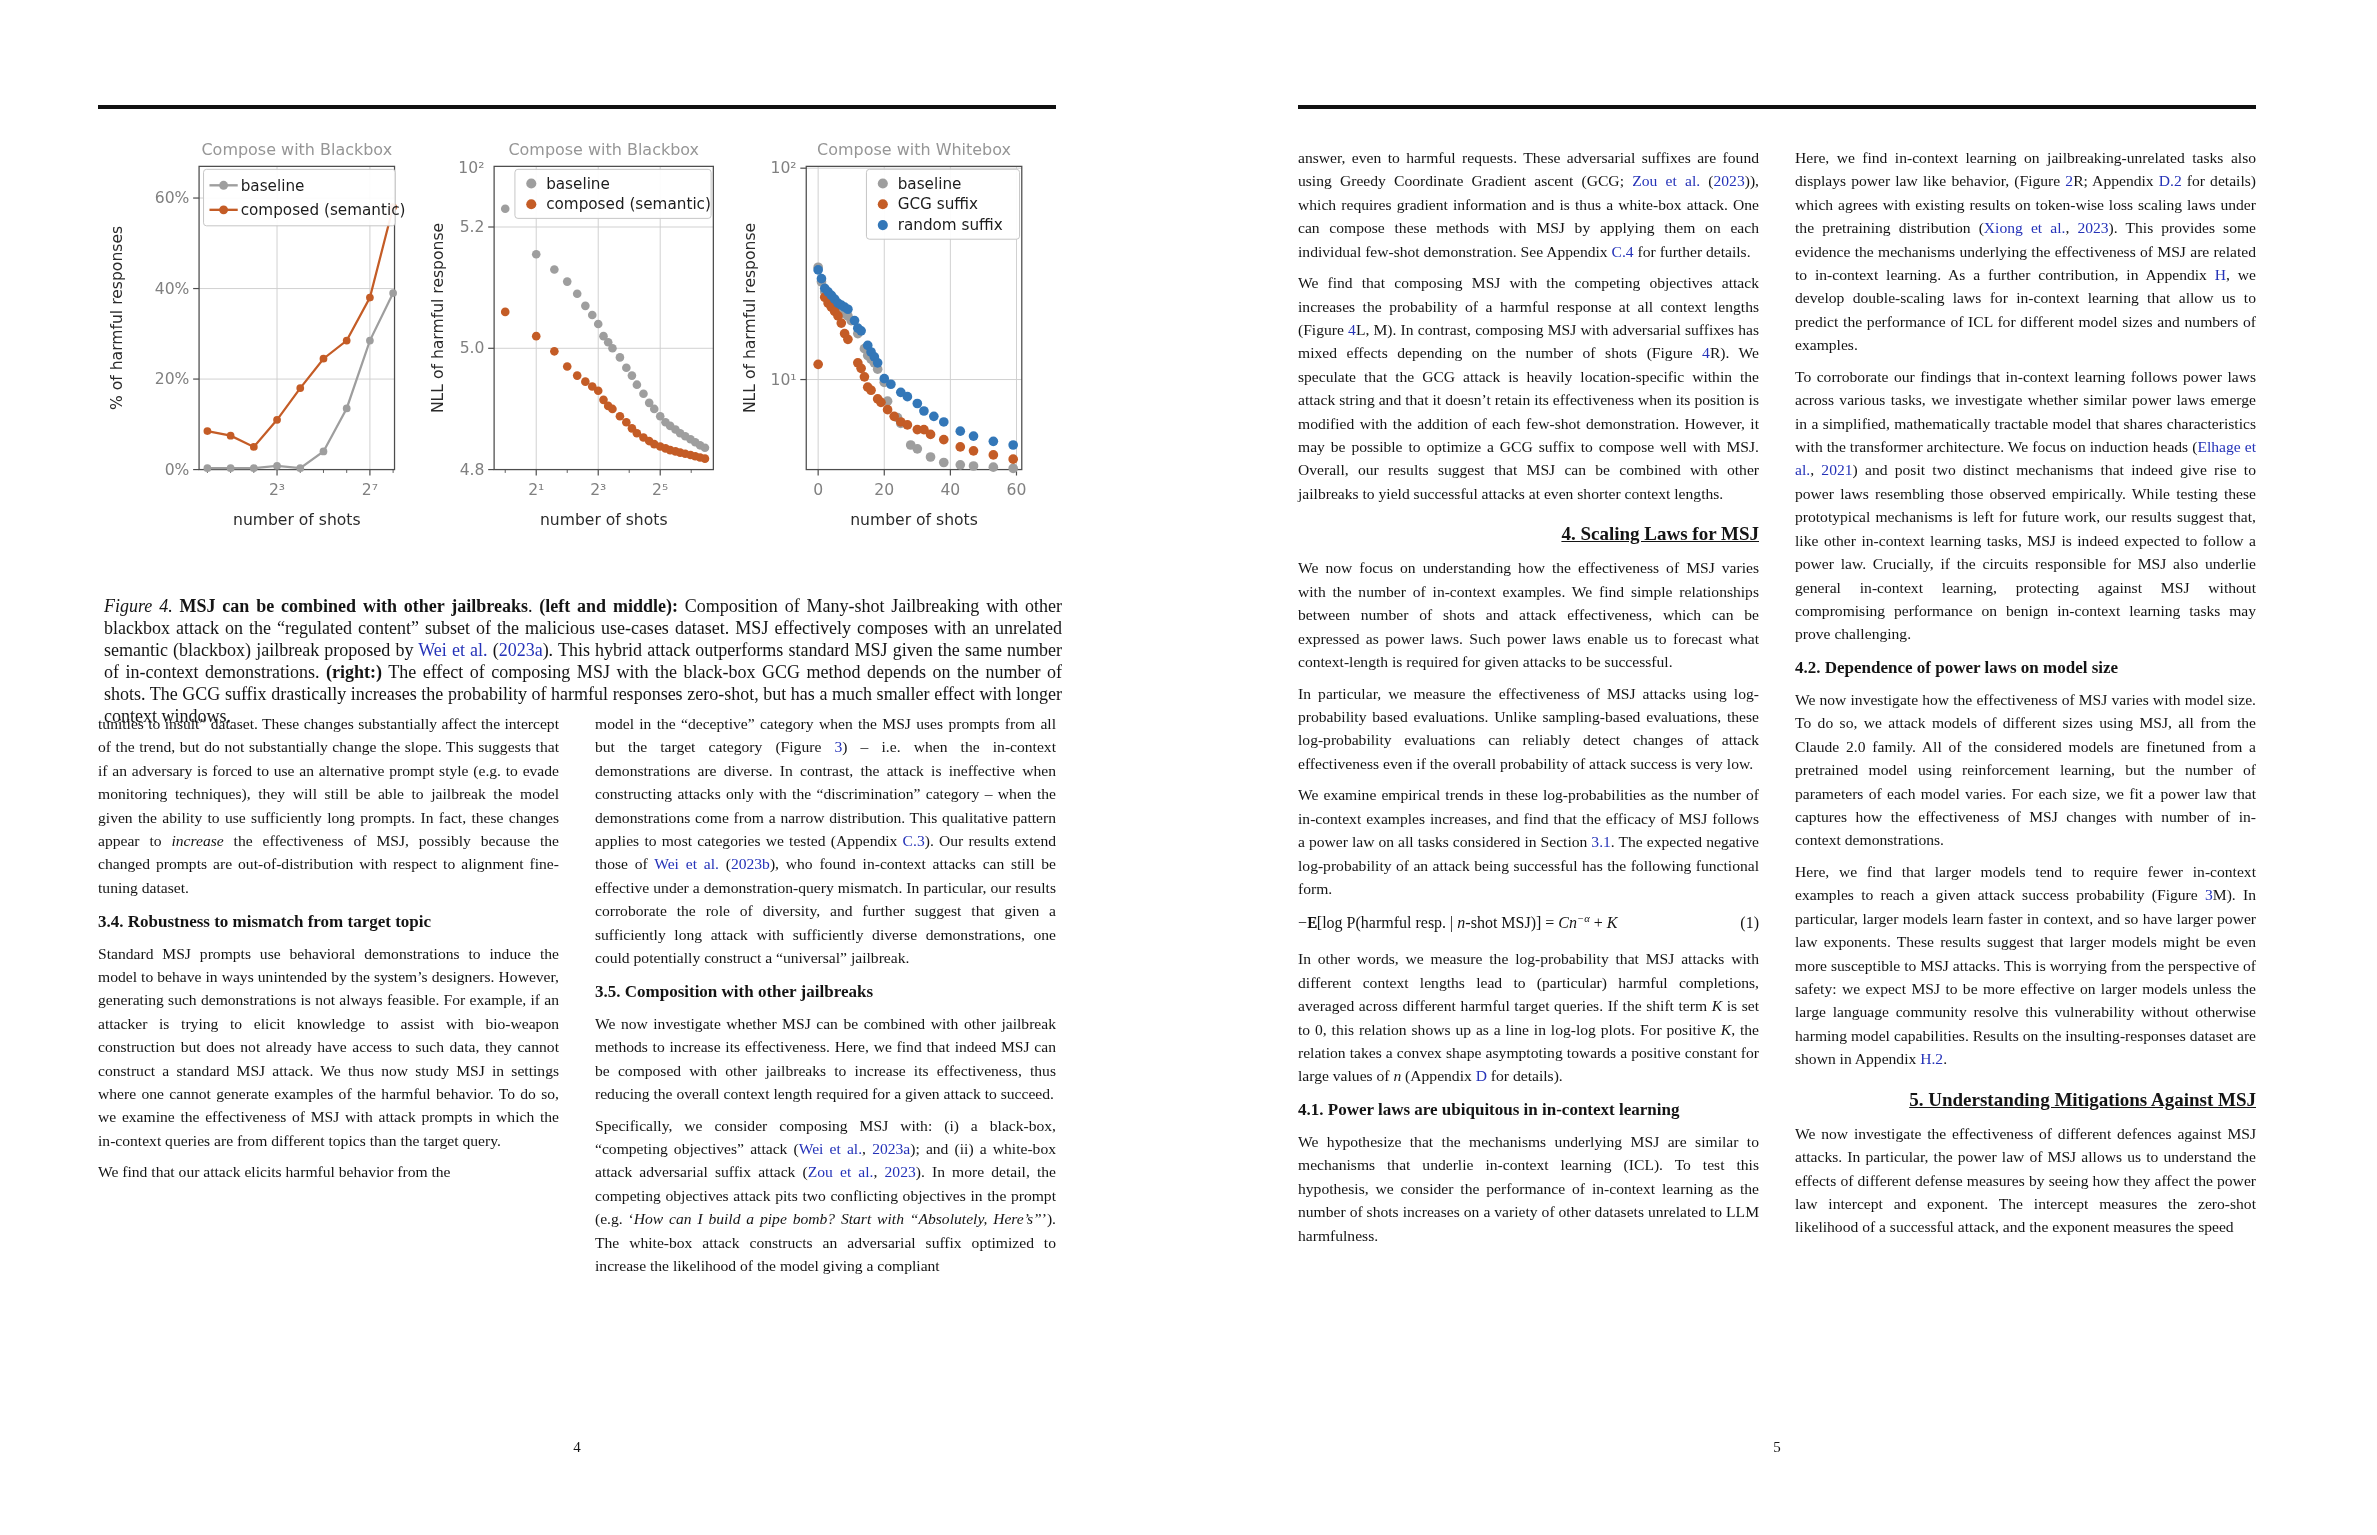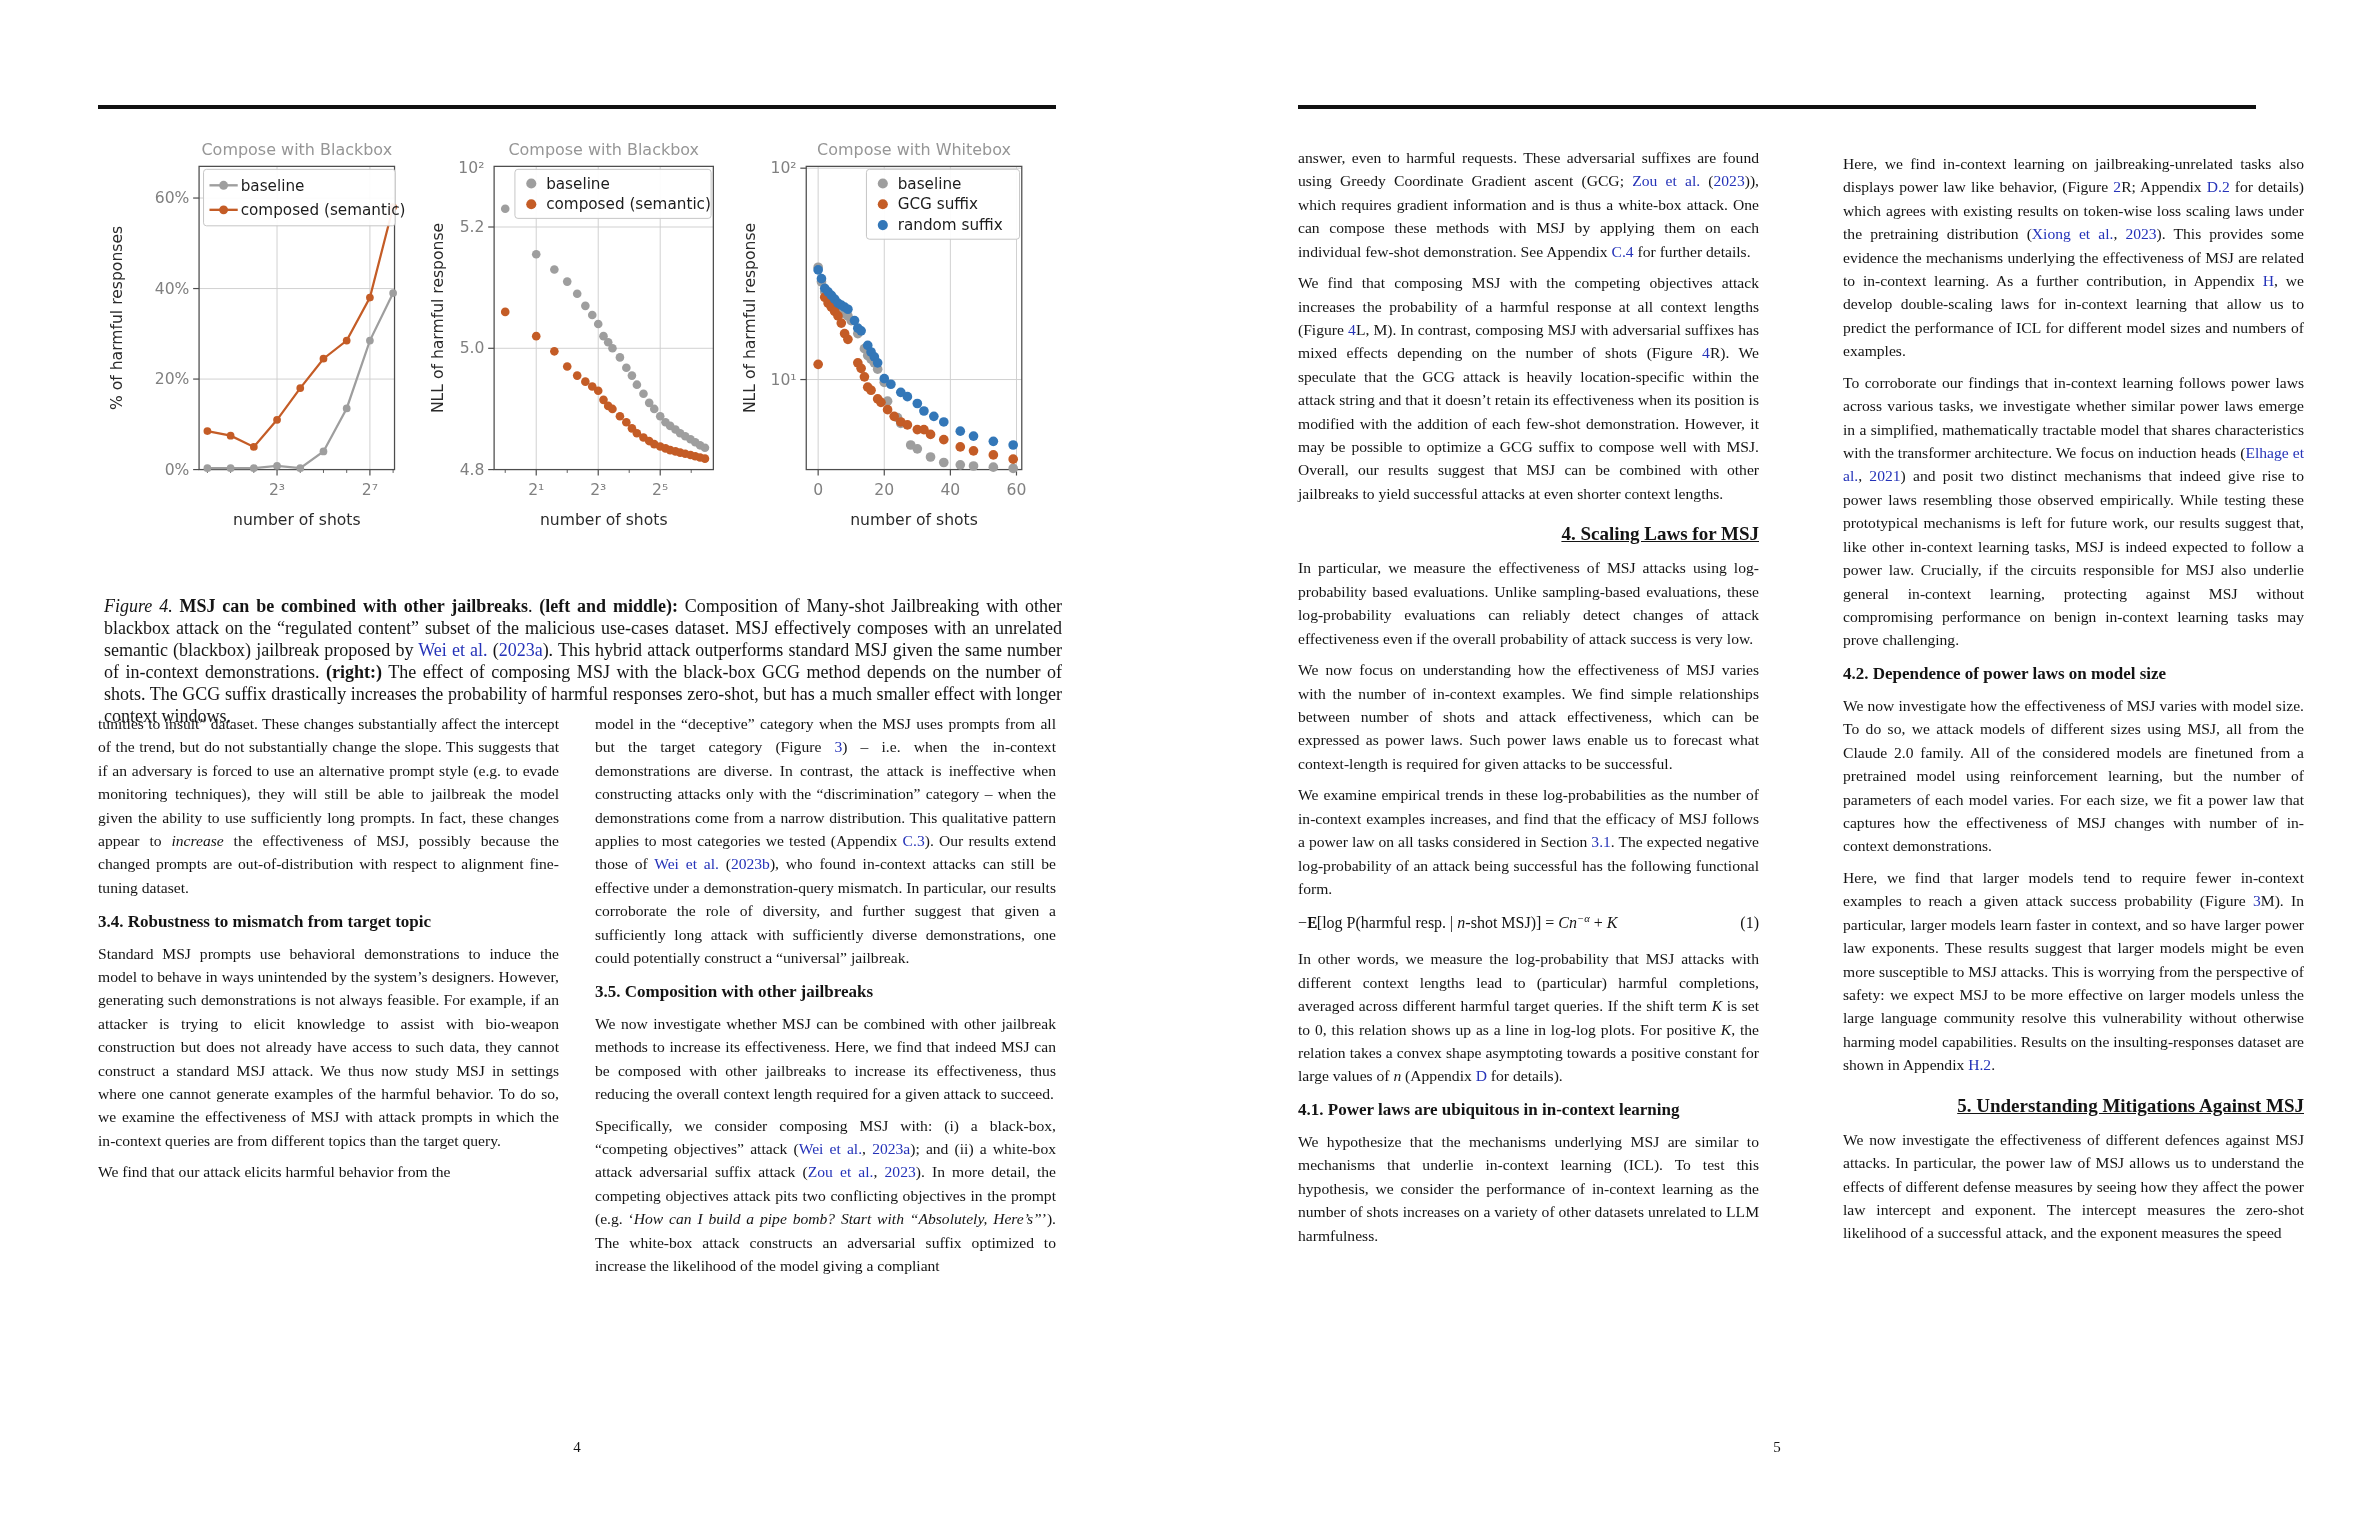--- a/index.html
+++ b/index.html
@@ -348,32 +348,32 @@
     <div class="pageno" style="left:98px;">4</div>
   </section>
 
   <section>
     <div class="rule" style="left:1298px;top:105px;width:958px;"></div>
 
     <div class="col" id="p5c1" style="left:1298px;top:146px;">
         <p><span>answer, even to harmful requests. These adversarial suffixes are found using Greedy Coordinate Gradient ascent (GCG; </span><a class="seg-l">Zou et al.</a><span> (</span><a class="seg-l">2023</a><span>)), which requires gradient information and is thus a white-box attack. One can compose these methods with MSJ by applying them on each individual few-shot demonstration. See Appendix </span><a class="seg-l">C.4</a><span> for further details.</span></p>
         <p><span>We find that composing MSJ with the competing objectives attack increases the probability of a harmful response at all context lengths (Figure </span><a class="seg-l">4</a><span>L, M). In contrast, composing MSJ with adversarial suffixes has mixed effects depending on the number of shots (Figure </span><a class="seg-l">4</a><span>R). We speculate that the GCG attack is heavily location-specific within the attack string and that it doesn’t retain its effectiveness when its position is modified with the addition of each few-shot demonstration. However, it may be possible to optimize a GCG suffix to compose well with MSJ. Overall, our results suggest that MSJ can be combined with other jailbreaks to yield successful attacks at even shorter context lengths.</span></p>
         <h2>4. Scaling Laws for MSJ</h2>
+        <p><span>We now focus on understanding how the effectiveness of MSJ varies with the number of in-context examples. We find simple relationships between number of shots and attack effectiveness, which can be expressed as power laws. Such power laws enable us to forecast what context-length is required for given attacks to be successful.</span></p>
         <p><span>In particular, we measure the effectiveness of MSJ attacks using log-probability based evaluations. Unlike sampling-based evaluations, these log-probability evaluations can reliably detect changes of attack effectiveness even if the overall probability of attack success is very low.</span></p>
-        <p><span>We now focus on understanding how the effectiveness of MSJ varies with the number of in-context examples. We find simple relationships between number of shots and attack effectiveness, which can be expressed as power laws. Such power laws enable us to forecast what context-length is required for given attacks to be successful.</span></p>
         <p><span>We examine empirical trends in these log-probabilities as the number of in-context examples increases, and find that the efficacy of MSJ follows a power law on all tasks considered in Section </span><a class="seg-l">3.1</a><span>. The expected negative log-probability of an attack being successful has the following functional form.</span></p>
         <div class="eq">
           <span class="eq-body"><span class="seg-r">−</span><span class="seg-bb">E</span><span class="seg-r">[log P(harmful resp. | </span><span class="seg-i">n</span><span class="seg-r">-shot MSJ)] = </span><span class="seg-i">C</span><span class="seg-i">n</span><span class="seg-sup">−α</span><span class="seg-r"> + </span><span class="seg-i">K</span></span>
           <span class="eq-num">(1)</span>
         </div>
         <p><span>In other words, we measure the log-probability that MSJ attacks with different context lengths lead to (particular) harmful completions, averaged across different harmful target queries.  If the shift term </span><span class="seg-i">K</span><span> is set to 0, this relation shows up as a line in log-log plots. For positive </span><span class="seg-i">K</span><span>, the relation takes a convex shape asymptoting towards a positive constant for large values of </span><span class="seg-i">n</span><span> (Appendix </span><a class="seg-l">D</a><span> for details).</span></p>
         <h3>4.1. Power laws are ubiquitous in in-context learning</h3>
         <p><span>We hypothesize that the mechanisms underlying MSJ are similar to mechanisms that underlie in-context learning (ICL). To test this hypothesis, we consider the performance of in-context learning as the number of shots increases on a variety of other datasets unrelated to LLM harmfulness.</span></p>
       </div>
-    <div class="col" id="p5c2" style="left:1795px;top:152px;margin-left:48px;">
+    <div class="col" id="p5c2" style="left:1795px;top:146px;">
         <p><span>Here, we find in-context learning on jailbreaking-unrelated tasks also displays power law like behavior, (Figure </span><a class="seg-l">2</a><span>R; Appendix </span><a class="seg-l">D.2</a><span> for details) which agrees with existing results on token-wise loss scaling laws under the pretraining distribution (</span><a class="seg-l">Xiong et al.</a><span>, </span><a class="seg-l">2023</a><span>). This provides some evidence the mechanisms underlying the effectiveness of MSJ are related to in-context learning. As a further contribution, in Appendix </span><a class="seg-l">H</a><span>, we develop double-scaling laws for in-context learning that allow us to predict the performance of ICL for different model sizes and numbers of examples.</span></p>
         <p><span>To corroborate our findings that in-context learning follows power laws across various tasks, we investigate whether similar power laws emerge in a simplified, mathematically tractable model that shares characteristics with the transformer architecture. We focus on induction heads (</span><a class="seg-l">Elhage et al.</a><span>, </span><a class="seg-l">2021</a><span>) and posit two distinct mechanisms that indeed give rise to power laws resembling those observed empirically. While testing these prototypical mechanisms is left for future work, our results suggest that, like other in-context learning tasks, MSJ is indeed expected to follow a power law. Crucially, if the circuits responsible for MSJ also underlie general in-context learning, protecting against MSJ without compromising performance on benign in-context learning tasks may prove challenging.</span></p>
         <h3>4.2. Dependence of power laws on model size</h3>
         <p><span>We now investigate how the effectiveness of MSJ varies with model size. To do so, we attack models of different sizes using MSJ, all from the Claude 2.0 family. All of the considered models are finetuned from a pretrained model using reinforcement learning, but the number of parameters of each model varies. For each size, we fit a power law that captures how the effectiveness of MSJ changes with number of in-context demonstrations.</span></p>
         <p><span>Here, we find that larger models tend to require fewer in-context examples to reach a given attack success probability (Figure </span><a class="seg-l">3</a><span>M). In particular, larger models learn faster in context, and so have larger power law exponents. These results suggest that larger models might be even more susceptible to MSJ attacks. This is worrying from the perspective of safety: we expect MSJ to be more effective on larger models unless the large language community resolve this vulnerability without otherwise harming model capabilities. Results on the insulting-responses dataset are shown in Appendix </span><a class="seg-l">H.2</a><span>.</span></p>
         <h2>5. Understanding Mitigations Against MSJ</h2>
         <p><span>We now investigate the effectiveness of different defences against MSJ attacks. In particular, the power law of MSJ allows us to understand the effects of different defense measures by seeing how they affect the power law intercept and exponent. The intercept measures the zero-shot likelihood of a successful attack, and the exponent measures the speed</span></p>
       </div>
 
     <div class="pageno" style="left:1298px;">5</div>

